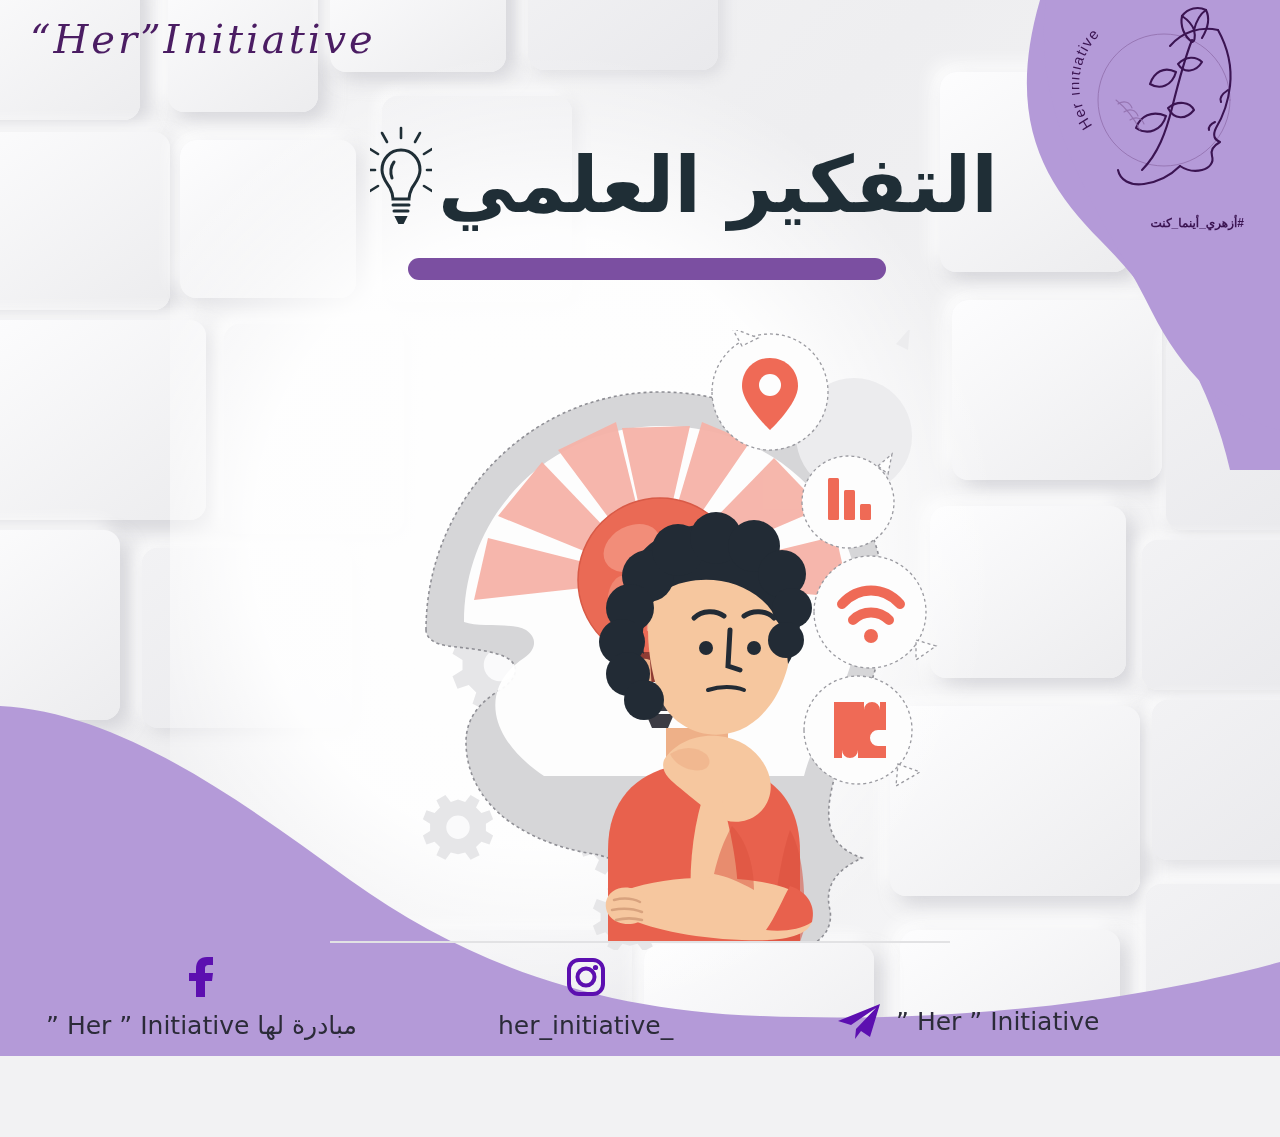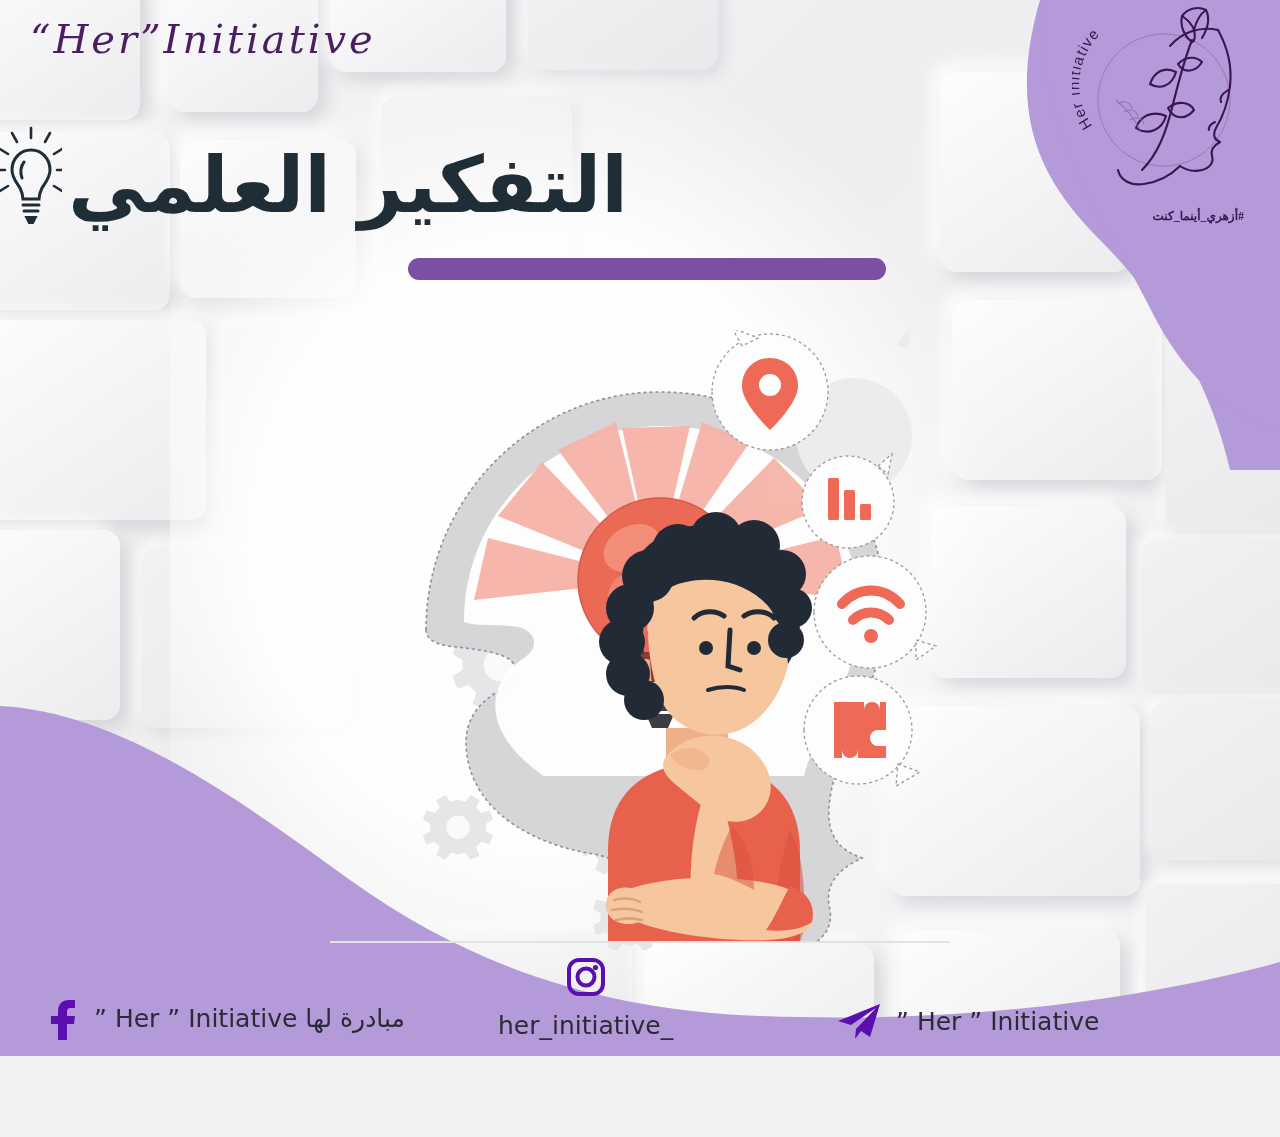--- a/index.html
+++ b/index.html
@@ -41,29 +41,29 @@
     font-style:italic;
     font-size:40px;
     letter-spacing:3px;
     color:#4b1d63;
     z-index:40;
     white-space:nowrap;
   }
   
   .logo{position:absolute;right:28px;top:4px;width:180px;height:230px;z-index:45;}
   .logo-hash{
-    position:absolute;bottom:10px;right:8px;
+    position:absolute;bottom:4px;right:8px;
     font-size:12px;font-weight:bold;color:#3b1452;
-    direction:rtl;white-space:nowrap;font-family:Liberation Serif, serif;
+    direction:rtl;white-space:nowrap;
   }
   
   .title-block{position:absolute;left:0;top:120px;width:100%;z-index:40;}
   .title-row{
     display:flex;align-items:flex-end;justify-content:flex-start;
-    gap:6px;
+    padding-left:370px;gap:6px;
   }
   .bulb-icon{width:62px;height:110px;flex:0 0 auto;margin-bottom:-6px;}
   .title-ar{
     font-family:"DejaVu Sans", sans-serif;
     direction:rtl;
     font-size:78px;
     font-weight:bold;
     color:#1f2e36;
     line-height:1;
     letter-spacing:-1px;
@@ -80,21 +80,21 @@
   .social-row{
     position:absolute;left:0;bottom:0;width:100%;height:92px;
     display:flex;align-items:center;z-index:60;
   }
   .social{display:flex;align-items:center;gap:14px;}
   .social .label{
     font-size:25px;color:#2b2b38;white-space:nowrap;
     font-family:"DejaVu Sans", sans-serif;
   }
   .social .label .ar{direction:rtl;unicode-bidi:embed;}
-  .s1{position:absolute;left:46px;bottom:16px;}
+  .s1{position:absolute;left:46px;bottom:16px;flex-direction:column;}
   .s2{position:absolute;left:498px;bottom:16px;flex-direction:column;}
   .s3{position:absolute;left:836px;bottom:16px;}
   .watermark{
     position:absolute;left:530px;bottom:30px;z-index:55;
     font-size:46px;color:rgba(255,255,255,.33);
     direction:rtl;font-family:"DejaVu Sans", sans-serif;
     pointer-events:none;white-space:nowrap;
   }
   .watermark small{display:block;font-size:17px;letter-spacing:2px;text-align:center;direction:ltr;}
 </style>

